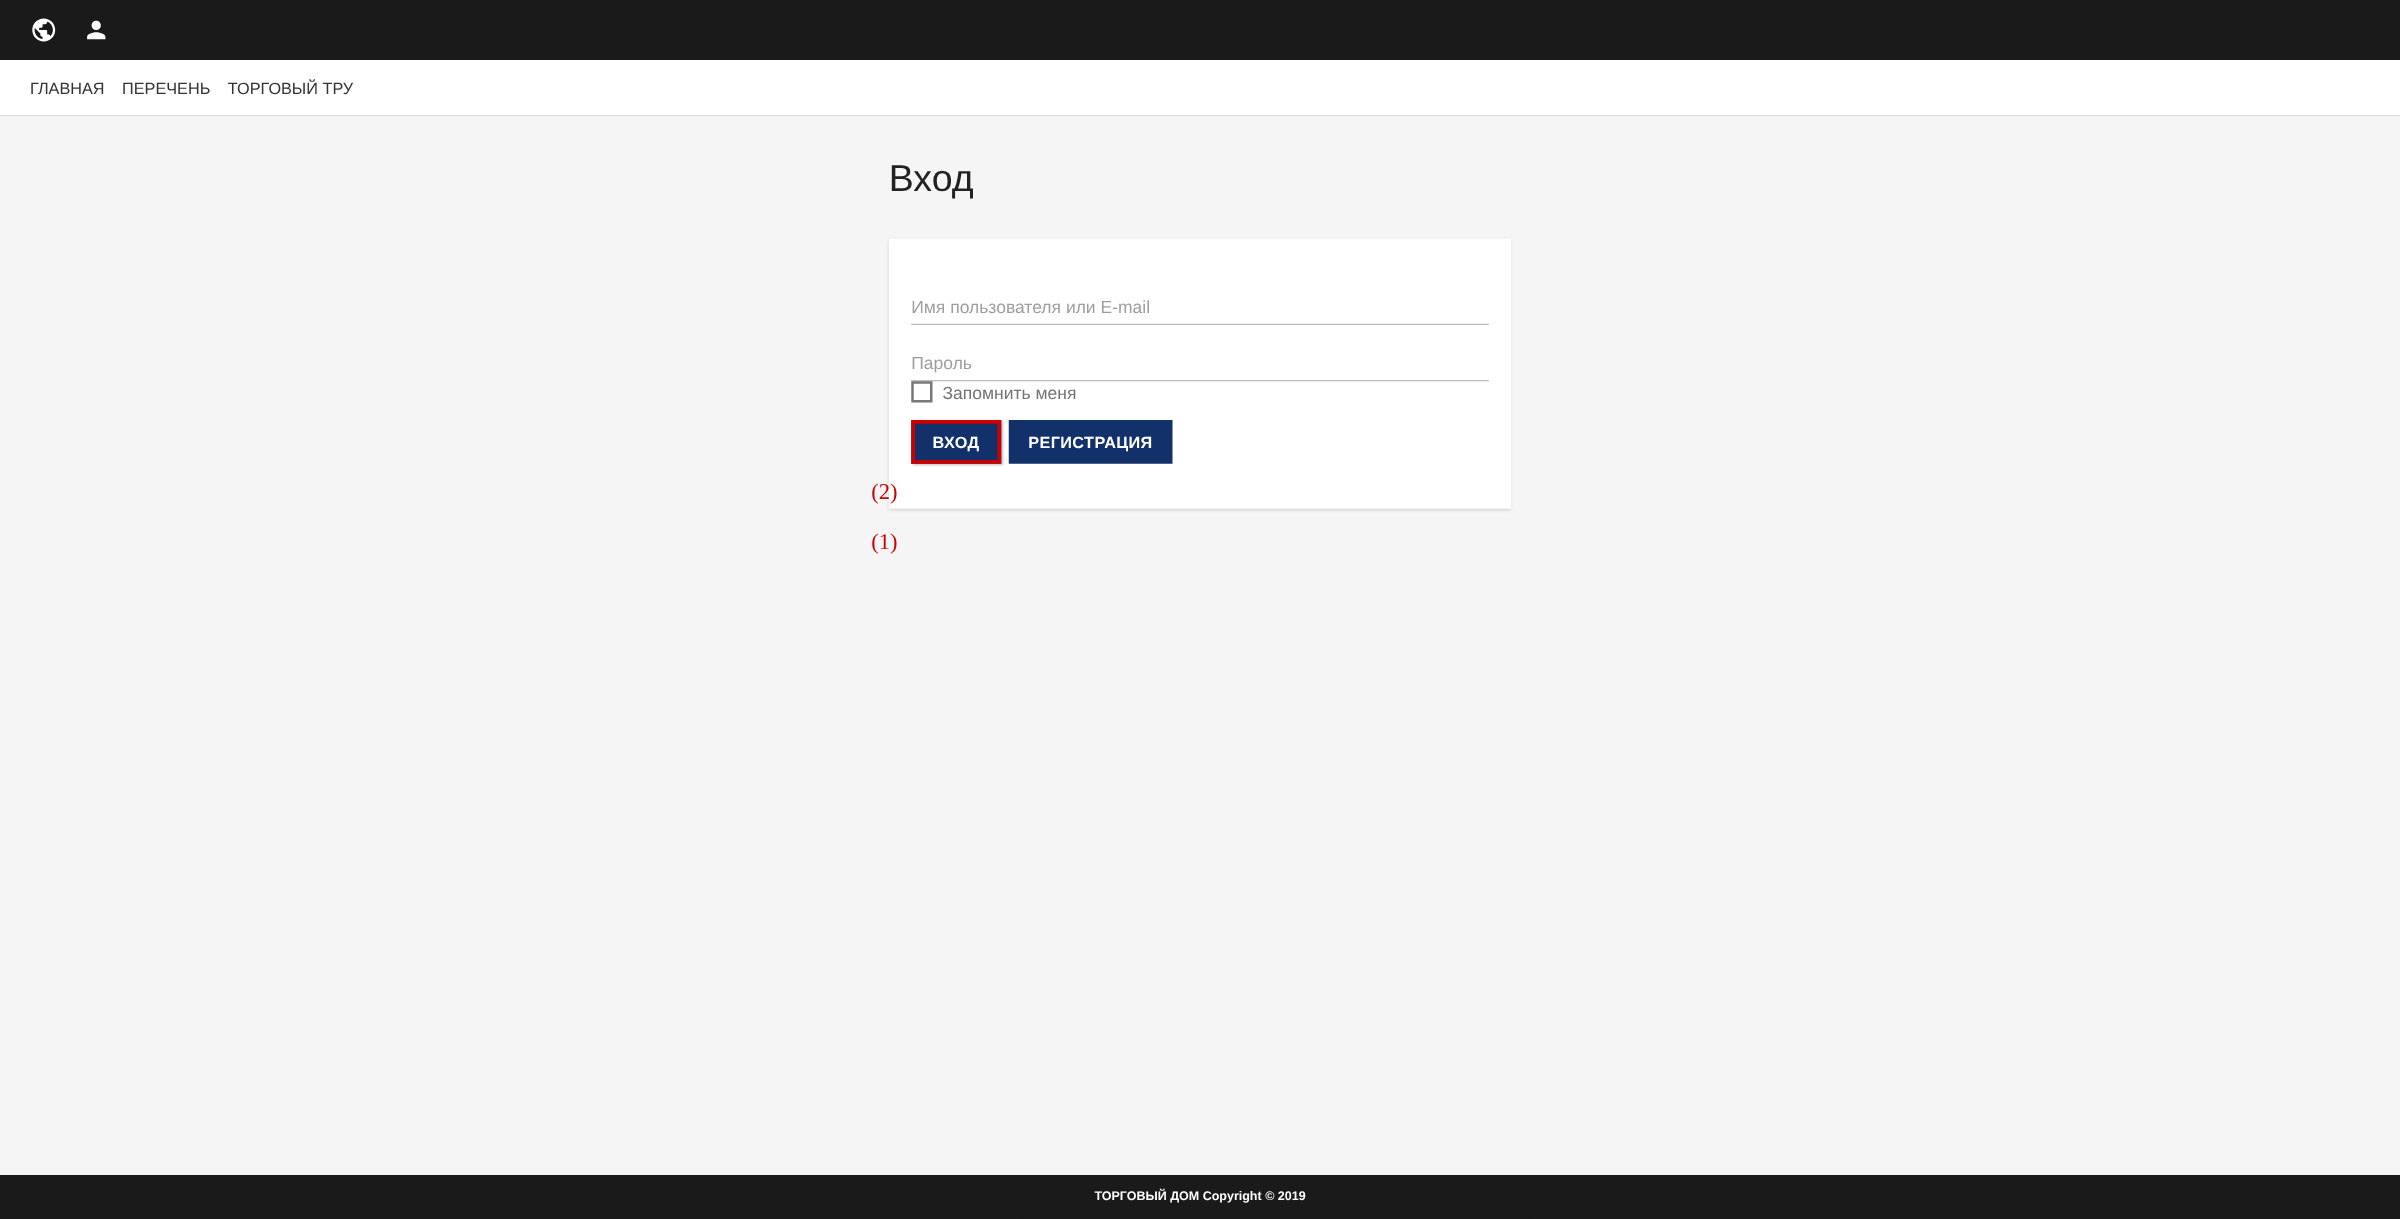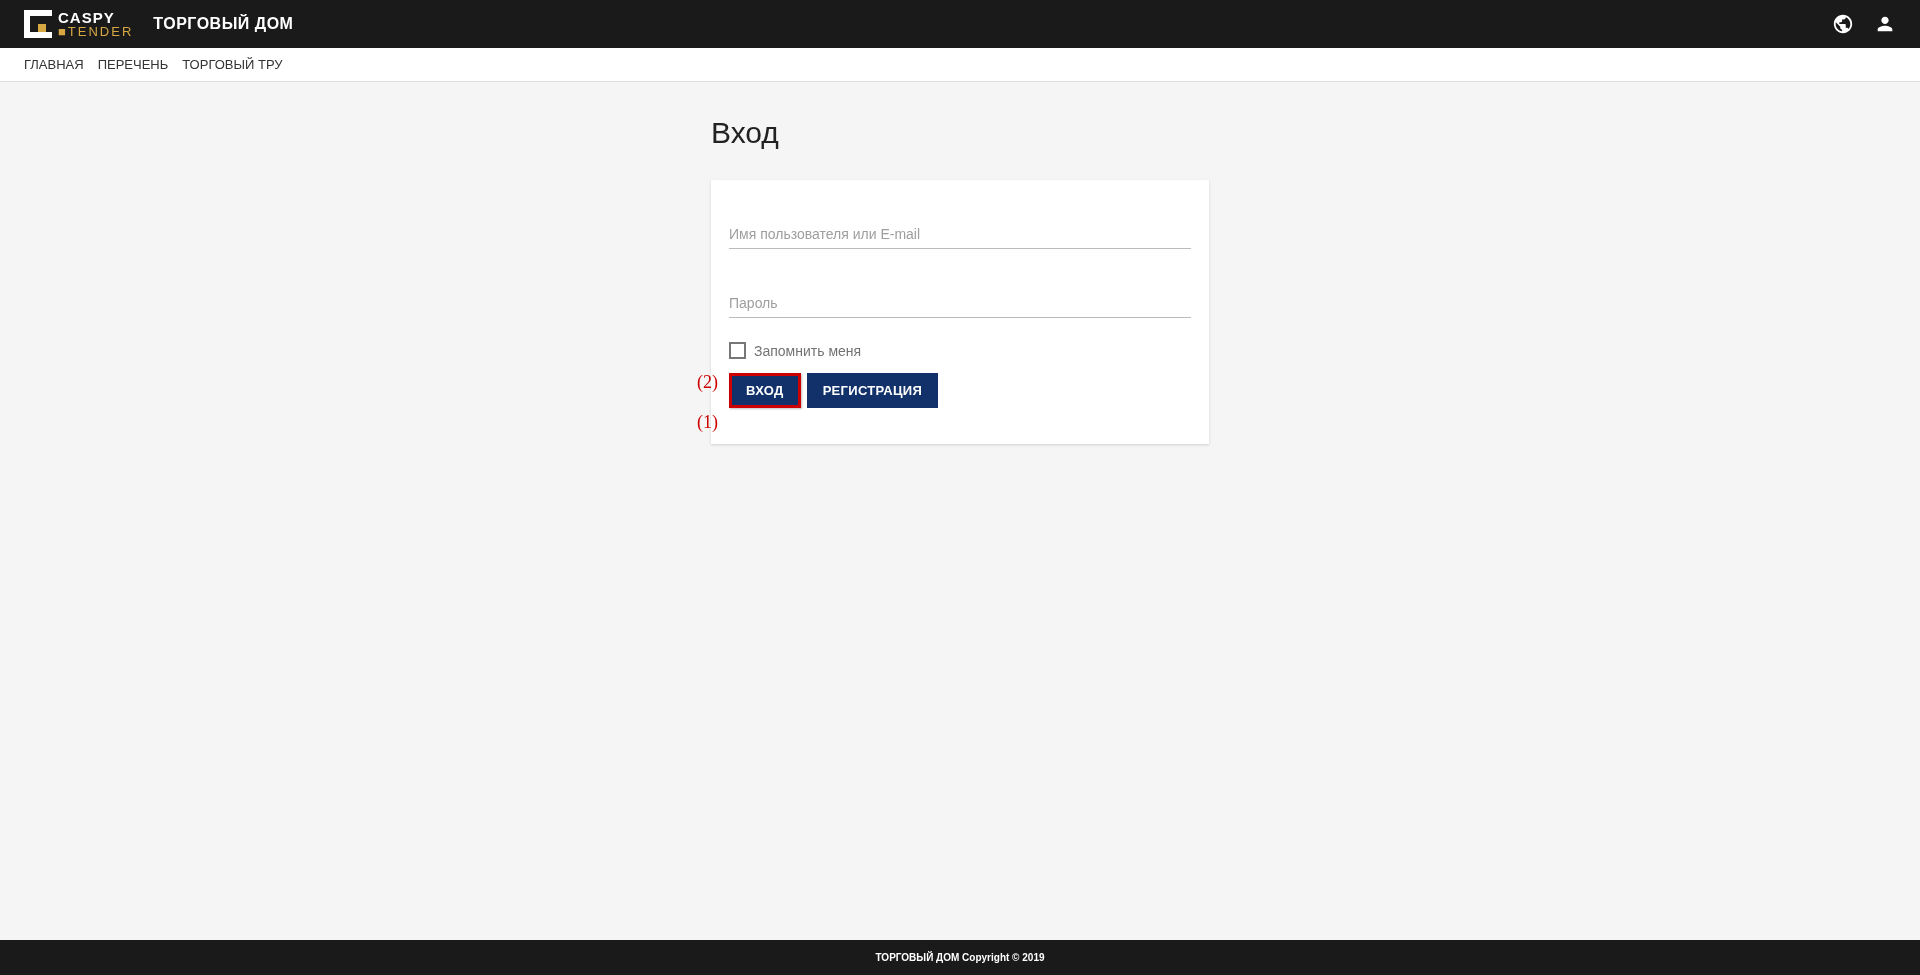--- a/index.html
+++ b/index.html
@@ -73,21 +73,21 @@
       height: 22px;
       cursor: pointer;
       display: flex;
       align-items: center;
       justify-content: center;
     }
     .nav {
       background: #fff;
       border-bottom: 1px solid #ddd;
       padding: 0 24px;
-      height: 34px;
+      height: 45px;
       display: flex;
       align-items: center;
       gap: 14px;
     }
     .nav a {
       color: #333;
       text-decoration: none;
       font-size: 13px;
       cursor: pointer;
     }
@@ -111,21 +111,21 @@
       padding: 40px 18px 36px 18px;
     }
     .field {
       border: none;
       border-bottom: 1px solid #bbb;
       width: 100%;
       font-size: 14px;
       padding: 6px 0;
       outline: none;
       color: #333;
-      margin-bottom: 40px;
+      margin-bottom: 16px;
       background: transparent;
     }
     .field::placeholder {
       color: #9e9e9e;
     }
     .remember-row {
       display: flex;
       align-items: center;
       gap: 8px;
       margin-top: -16px;
@@ -205,37 +205,20 @@
       text-align: center;
       padding: 12px 12px;
       font-size: 10px;
       font-weight: bold;
     }
   </style>
 </head>
 <body>
 
 <div class="topbar">
-  <div class="topbar-left">
-    <div class="logo">
-      <div class="logo-mark">
-        <svg width="28" height="28" viewBox="0 0 28 28">
-          <rect x="0" y="0" width="28" height="6" fill="#fff"></rect>
-          <rect x="0" y="0" width="6" height="28" fill="#fff"></rect>
-          <rect x="0" y="22" width="28" height="6" fill="#fff"></rect>
-          <rect x="14" y="14" width="8" height="8" fill="#d6a843"></rect>
-        </svg>
-      </div>
-      <div class="logo-text">
-        <span class="logo-text-top">CASPY</span>
-        <span class="logo-text-bottom"><span class="sq">■</span><span>TENDER</span></span>
-      </div>
-    </div>
-    <div class="site-title">ТОРГОВЫЙ ДОМ</div>
-  </div>
   <div class="topbar-right">
     <div class="topbar-icon">
       <svg width="22" height="22" viewBox="0 0 24 24" fill="#fff">
         <path d="M12 2C6.48 2 2 6.48 2 12s4.48 10 10 10 10-4.48 10-10S17.52 2 12 2zm-1 17.93c-3.95-.49-7-3.85-7-7.93 0-.62.08-1.21.21-1.79L9 15v1c0 1.1.9 2 2 2v1.93zm6.9-2.54c-.26-.81-1-1.39-1.9-1.39h-1v-3c0-.55-.45-1-1-1H8v-2h2c.55 0 1-.45 1-1V7h2c1.1 0 2-.9 2-2v-.41c2.93 1.19 5 4.06 5 7.41 0 2.08-.8 3.97-2.1 5.39z"></path>
       </svg>
     </div>
     <div class="topbar-icon">
       <svg width="22" height="22" viewBox="0 0 24 24" fill="#fff">
         <path d="M12 12c2.21 0 4-1.79 4-4s-1.79-4-4-4-4 1.79-4 4 1.79 4 4 4zm0 2c-2.67 0-8 1.34-8 4v2h16v-2c0-2.66-5.33-4-8-4z"></path>
       </svg>

